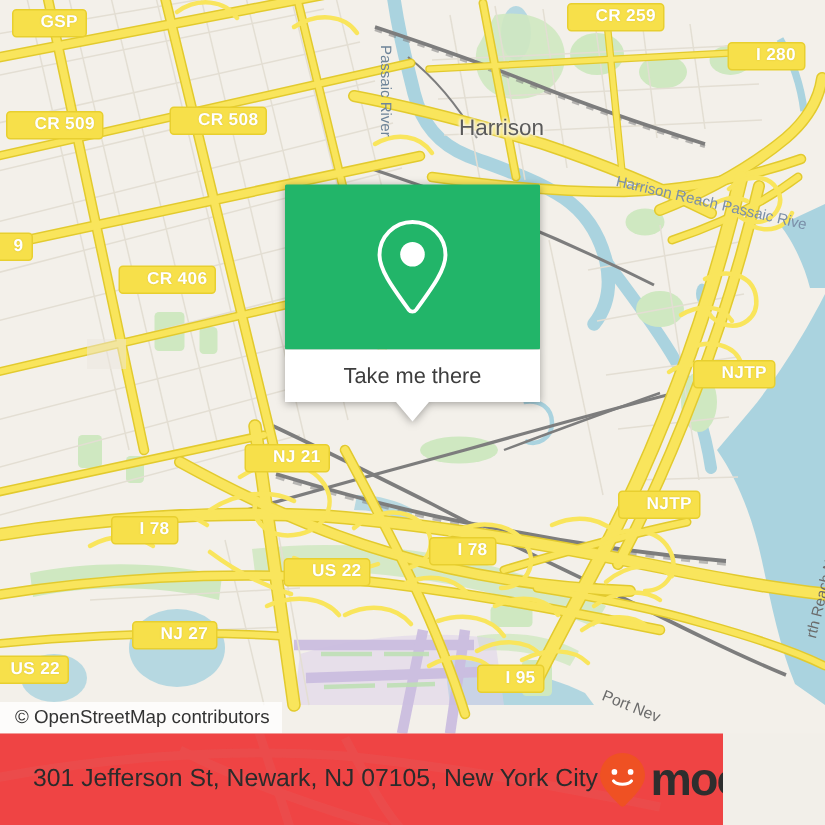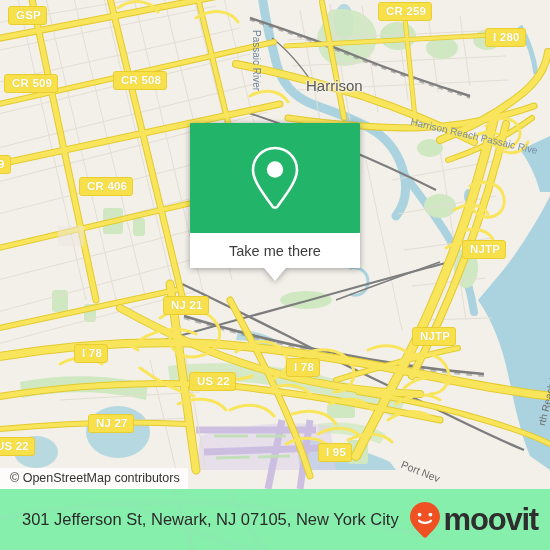--- a/index.html
+++ b/index.html
@@ -6,21 +6,21 @@
   body{width:550px;height:550px;overflow:hidden;font-family:"Liberation Sans",sans-serif;}
 
   #app{position:relative;width:550px;height:550px;overflow:hidden;background:#f2efe9;}
 
   
   #map{position:absolute;left:0;top:0;width:550px;height:489px;overflow:hidden;background:#f3f0ea;}
   #mapsvg{position:absolute;left:0;top:0;}
 
   
   .shield{position:absolute;background:#f7e04a;border:1px solid #e8cf2f;border-radius:3px;
-          color:#ffffff;font-weight:bold;font-size:11.5px;line-height:14px;padding:1px 5px 2px 7px;
+          color:#ffffff;font-weight:bold;font-size:11.5px;line-height:14px;padding:1px 5px 2px 18px;
           white-space:nowrap;text-shadow:0 0 1px rgba(150,130,0,.35);letter-spacing:.2px;}
 
   
   .placelabel{position:absolute;color:#5a5a5a;font-size:15px;white-space:nowrap;
               text-shadow:1px 0 2px #f5f2ec,-1px 0 2px #f5f2ec,0 1px 2px #f5f2ec,0 -1px 2px #f5f2ec;}
   .waterlabel{position:absolute;color:#7b8fa8;font-size:9.5px;white-space:nowrap;font-weight:normal;}
   .riverlabel{position:absolute;color:#6e8499;font-size:10px;white-space:nowrap;}
 
   
   #attrib{position:absolute;left:0;bottom:0;background:rgba(255,255,255,.78);
@@ -31,21 +31,21 @@
          filter:drop-shadow(0 1px 3px rgba(0,0,0,.35));}
   #popup-head{height:110px;background:#22b569;border-radius:1px;
               display:flex;align-items:center;justify-content:center;}
   #popup-foot{height:35px;background:#fff;display:flex;align-items:center;justify-content:center;text-align:center;}
   #popup-foot span{font-size:14.5px;color:#3d3d3d;}
   #popup-tail{position:absolute;left:50%;margin-left:-11px;top:145px;width:0;height:0;
               border-left:11px solid transparent;border-right:11px solid transparent;
               border-top:13px solid #fff;}
 
   
-  #footer{position:absolute;left:0;top:489px;width:550px;height:61px;background:#86efac;overflow:hidden;}
+  #footer{position:absolute;left:0;top:489px;width:482px;height:61px;background:#ef4444;overflow:hidden;}
   #footer-wm{position:absolute;left:0;top:-489px;width:550px;height:550px;opacity:.06;}
   #footer-inner{position:relative;height:61px;display:flex;align-items:center;
                 justify-content:space-between;padding:0 12px 0 22px;box-sizing:border-box;}
   #addr{font-size:16.5px;color:#2b2b2b;white-space:nowrap;}
   #logo{display:flex;align-items:center;gap:3px;}
   #logo-word{font-size:31px;color:#2e2e2e;letter-spacing:-1.2px;font-weight:bold;}
 </style>
 </head>
 <body>
 

